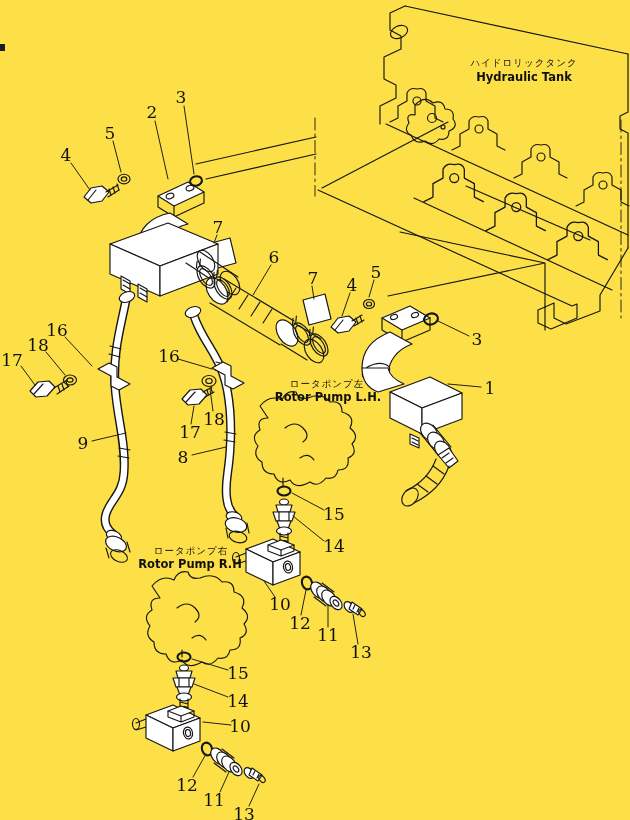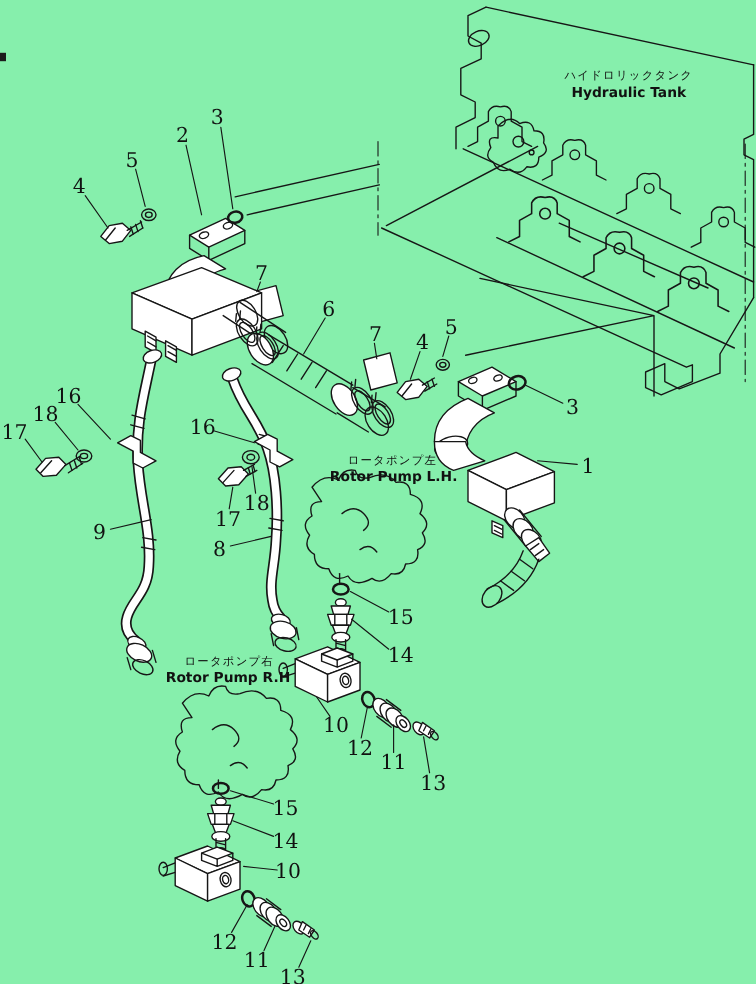--- a/index.html
+++ b/index.html
@@ -1,17 +1,17 @@
 <!DOCTYPE html>
 <html><head>
 <meta charset="utf-8">
 <style>
   html,body{margin:0;padding:0;background:#fff;}
   body{width:630px;height:820px;overflow:hidden;font-family:"DejaVu Sans",sans-serif;}
-  .page{position:relative;width:630px;height:820px;background:#86efac;}
+  .page{position:relative;width:630px;height:820px;background:#fde047;}
   #diagram-svg{position:absolute;left:0;top:0;}
   #diagram-svg path,#diagram-svg ellipse,#diagram-svg circle,#diagram-svg line,#diagram-svg rect,#diagram-svg use{
     stroke:#161616;stroke-width:1.15;fill:none;stroke-linecap:round;stroke-linejoin:round;}
   #diagram-svg .wfill{fill:#ffffff;}
   #diagram-svg .thick{stroke-width:2.1;}
   #diagram-svg .tube-o{stroke-width:9;}
   #diagram-svg .tube-i{stroke:#ffffff;stroke-width:6.2;}
   #diagram-svg .dd{stroke-dasharray:12 4 2.5 4;stroke-width:0.9;}
   #diagram-svg .leader{stroke-width:0.95;}
   #diagram-svg .speck{fill:#1c1c1c;stroke:none;}

